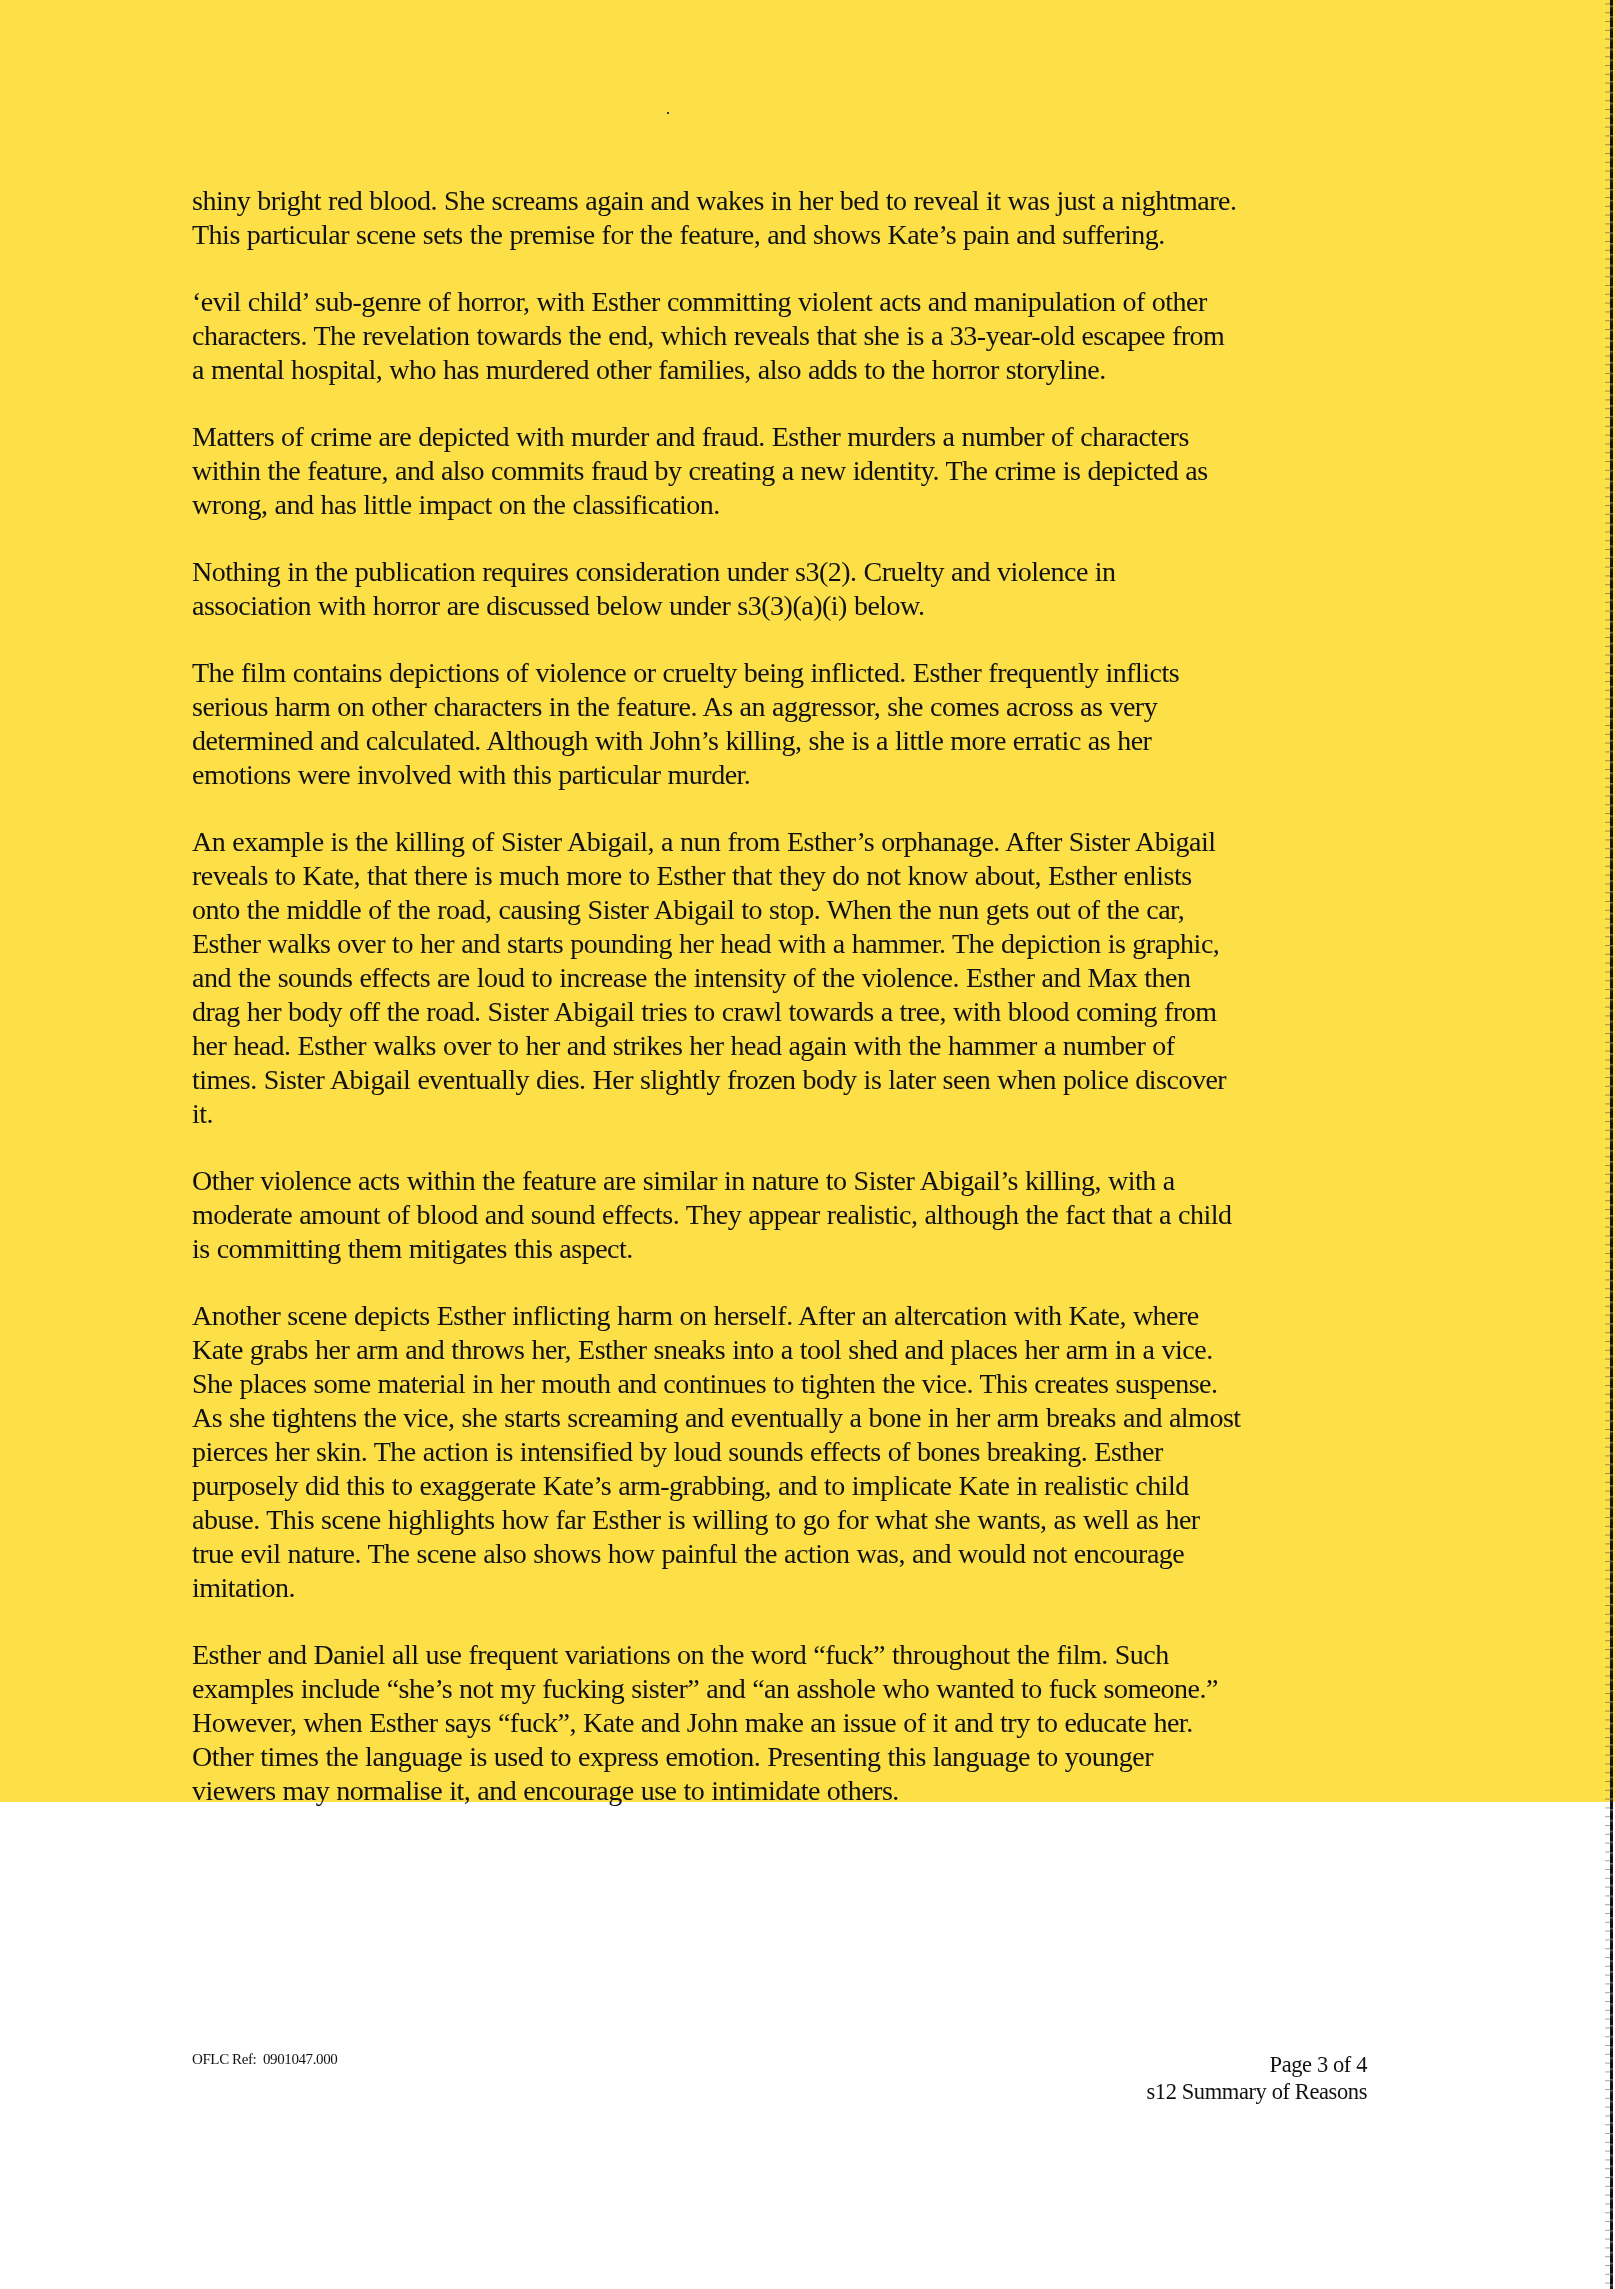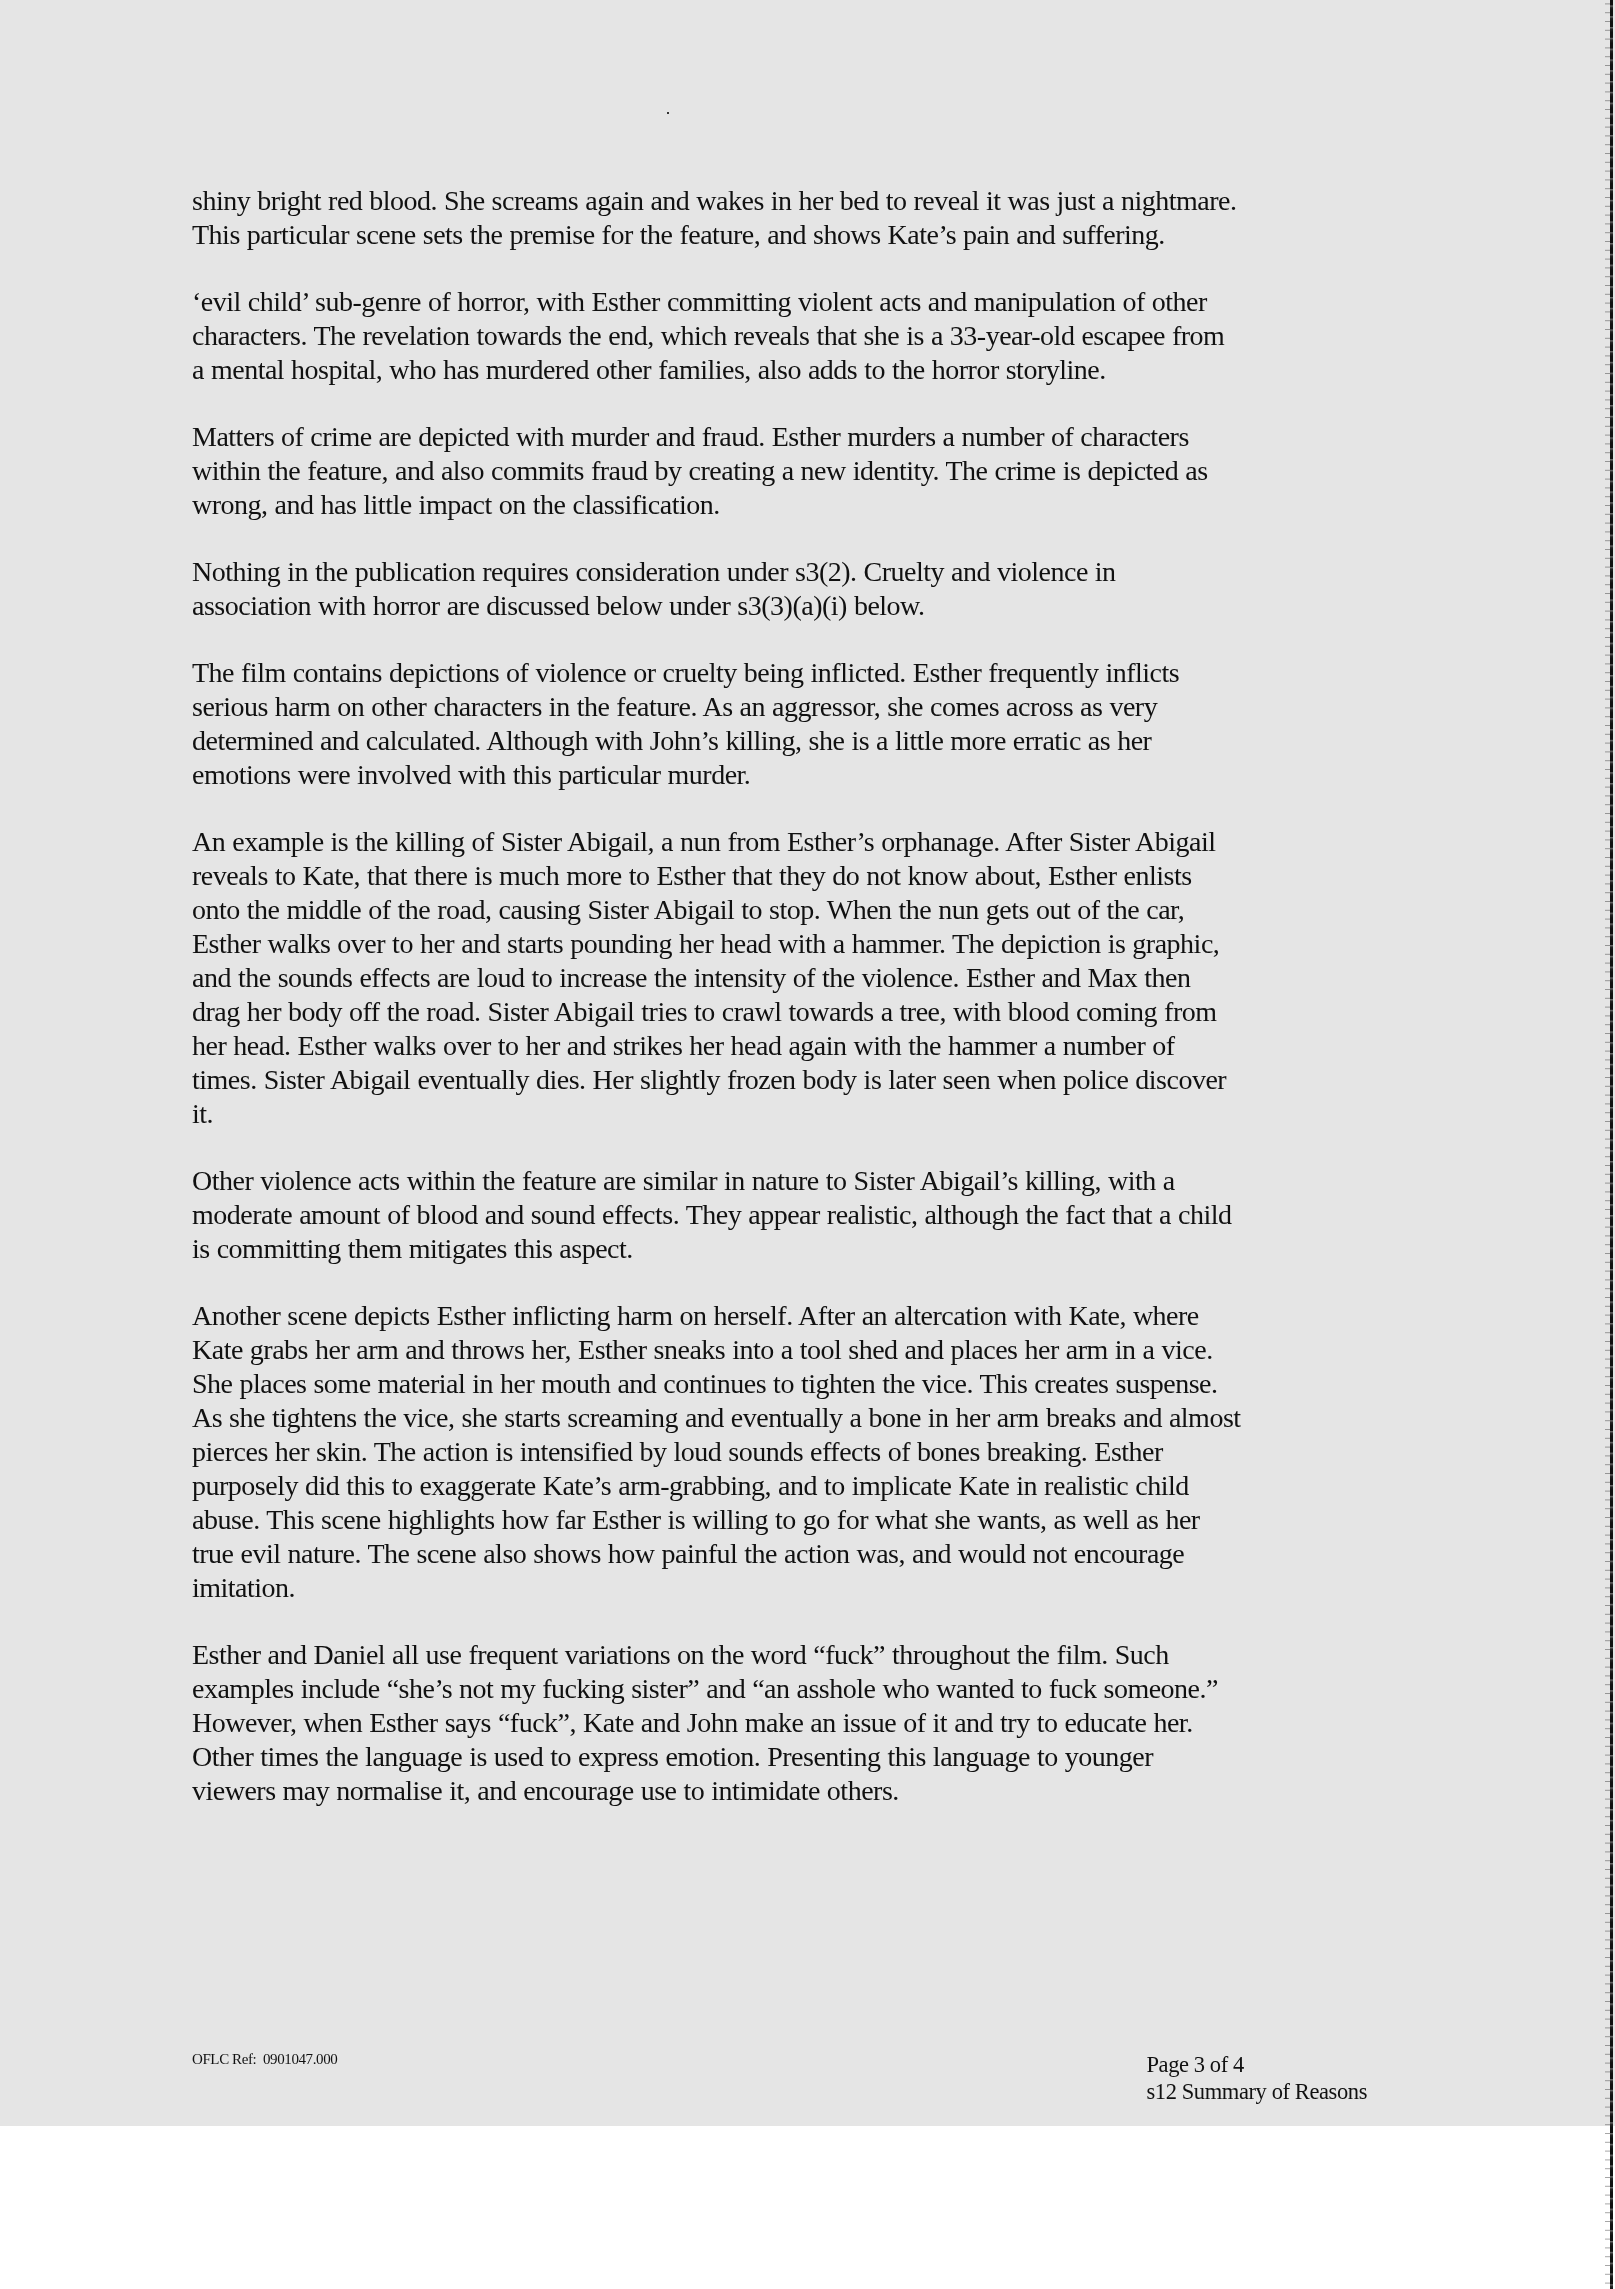--- a/index.html
+++ b/index.html
@@ -12,22 +12,22 @@
     height: 2290px;
     position: relative;
     overflow: hidden;
     font-family: "Liberation Serif", "DejaVu Serif", serif;
     color: #111111;
   }
   .page {
     position: absolute;
     left: 0; top: 0;
     width: 1615px;
-    height: 2126px;
-    background: #e5e5e5;
+    height: 1802px;
+    background: #fde047;
   }
   .speck {
     position: absolute;
     left: 667px;
     top: 112px;
     width: 2px;
     height: 2px;
     background: #333;
   }
   .right-edge {
@@ -66,20 +66,21 @@
     left: 192px;
     top: 2051px;
     font-size: 15px;
     letter-spacing: -0.4px;
     white-space: pre;
   }
   .footer-right {
     position: absolute;
     right: 248px;
     top: 2051px;
+    text-align: right;
     font-size: 22.5px;
     line-height: 27.4px;
     letter-spacing: -0.4px;
   }
   .footer-right span { display: block; }
 </style>
 </head>
 <body>
 
 <div class="page">

